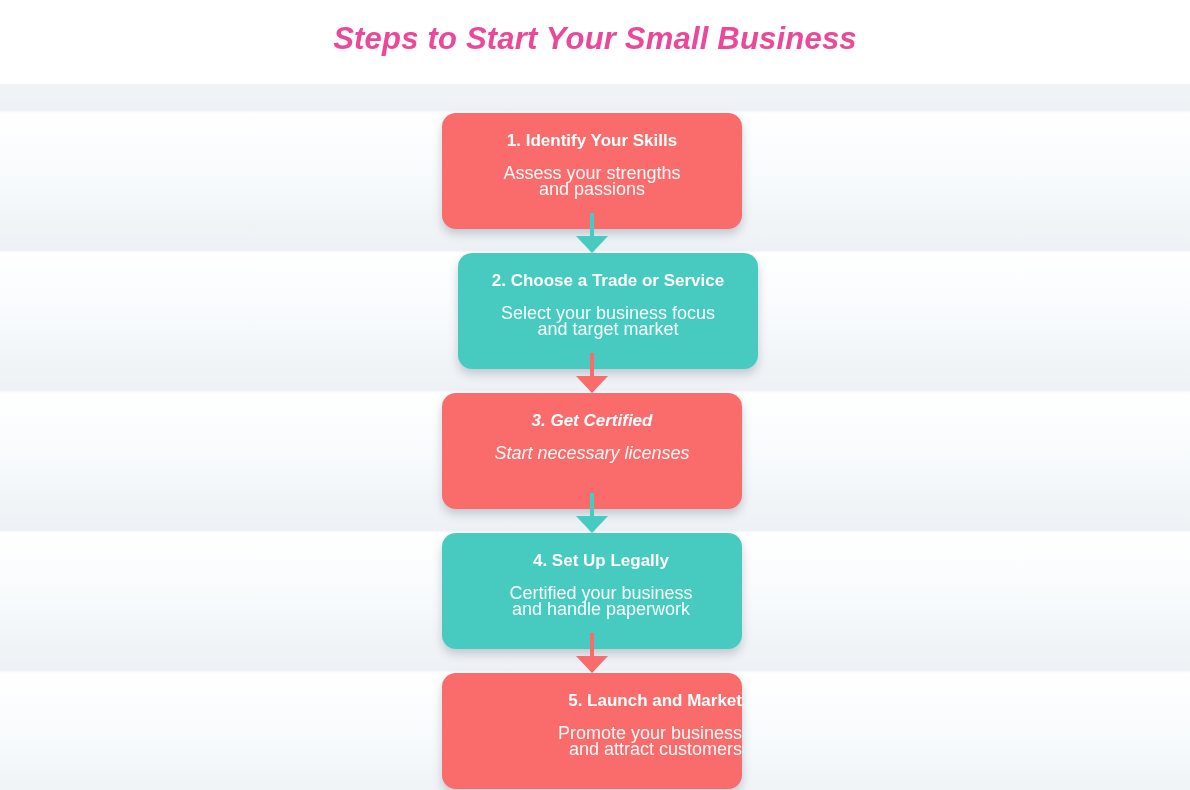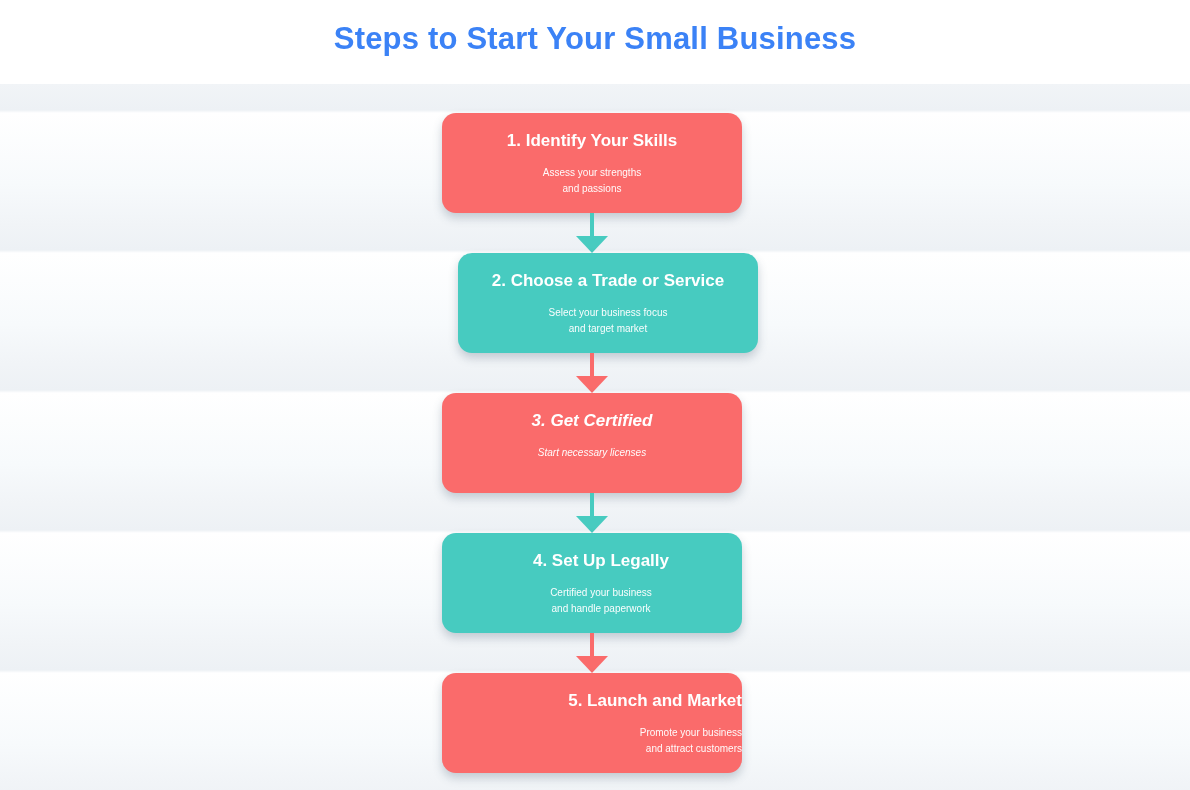--- a/index.html
+++ b/index.html
@@ -36,40 +36,40 @@
       #edf1f5 26px,
       #ffffff 29px,
       #f7fafc 100px,
       #f1f4f7 140px
     );
   }
   .step {
     position: absolute;
     left: 442px;
     width: 300px;
-    height: 100px;
+    height: 116px;
     box-sizing: border-box;
     border-radius: 14px;
     box-shadow: 0 5px 10px rgba(70, 90, 110, 0.28);
     color: #ffffff;
     text-align: center;
     padding-top: 16px;
   }
   .s0 { top: 29px; }
   .s1 { top: 169px; margin-left: 16px; }
   .s2 { top: 309px; }
   .s3 { top: 449px; padding-left: 18px; }
   .s4 { top: 589px; text-align: right; }
   .step-title {
     font-size: 17px;
     font-weight: bold;
     line-height: 24px;
   }
   .step-sub {
-    font-size: 10px;
+    font-size: 18px;
     line-height: 16px;
     margin-top: 12px;
     color: rgba(255,255,255,0.97);
   }
   .arrow {
     position: absolute;
     left: 576px;
     width: 32px;
     height: 40px;
   }
@@ -89,21 +89,21 @@
     border-right: 16px solid transparent;
     border-top: 17px solid #000;
   }
 </style>
 </head>
 <body>
 
 <div class="page">
 
   <div class="header">
-    <h1 class="page-title" style="color: #3b82f6;">Steps to Start Your Small Business</h1>
+    <h1 class="page-title" style="color: #ec4899; font-style: italic;">Steps to Start Your Small Business</h1>
   </div>
 
   <div class="canvas">
 
     <div class="step s0" style="background: rgb(250, 107, 107); color: rgb(255, 255, 255);">
       <div class="step-title">1. Identify Your Skills</div>
       <div class="step-sub">
         <div>Assess your strengths</div>
         <div>and passions</div>
       </div>

